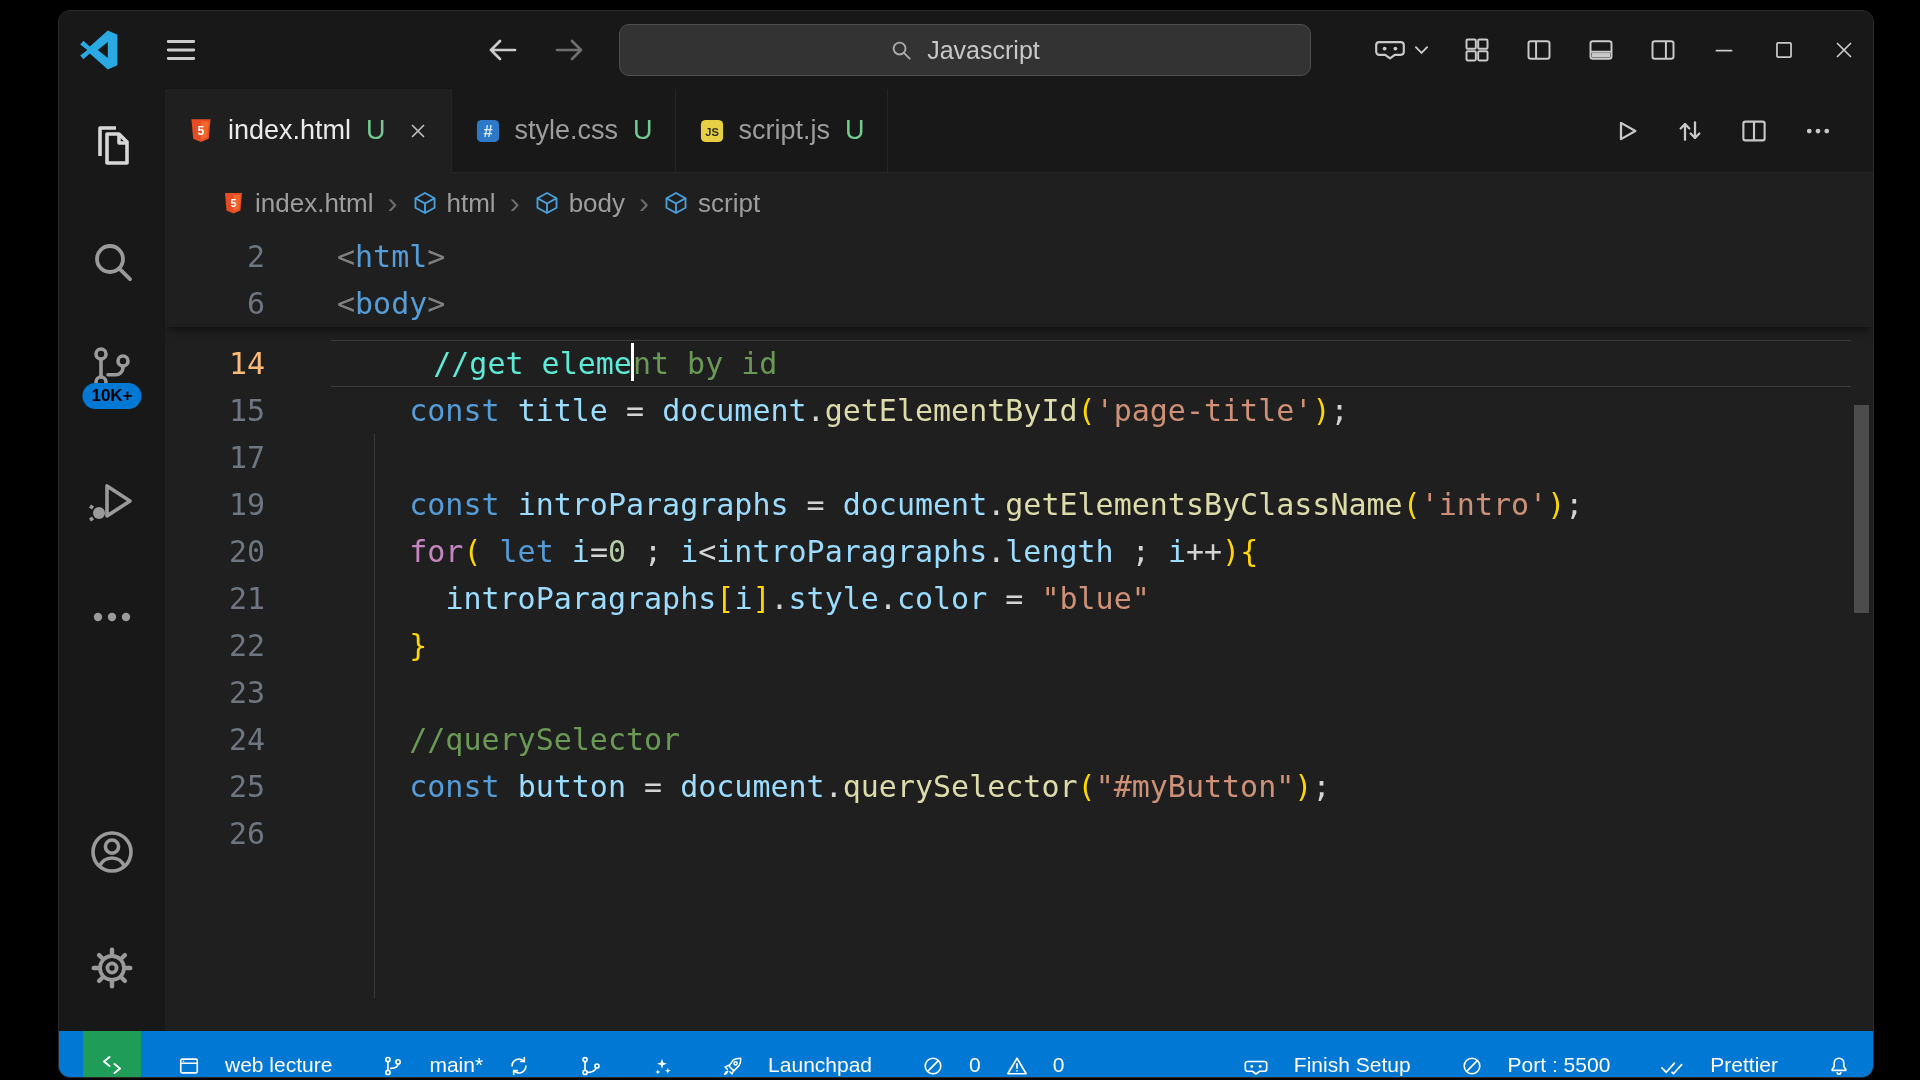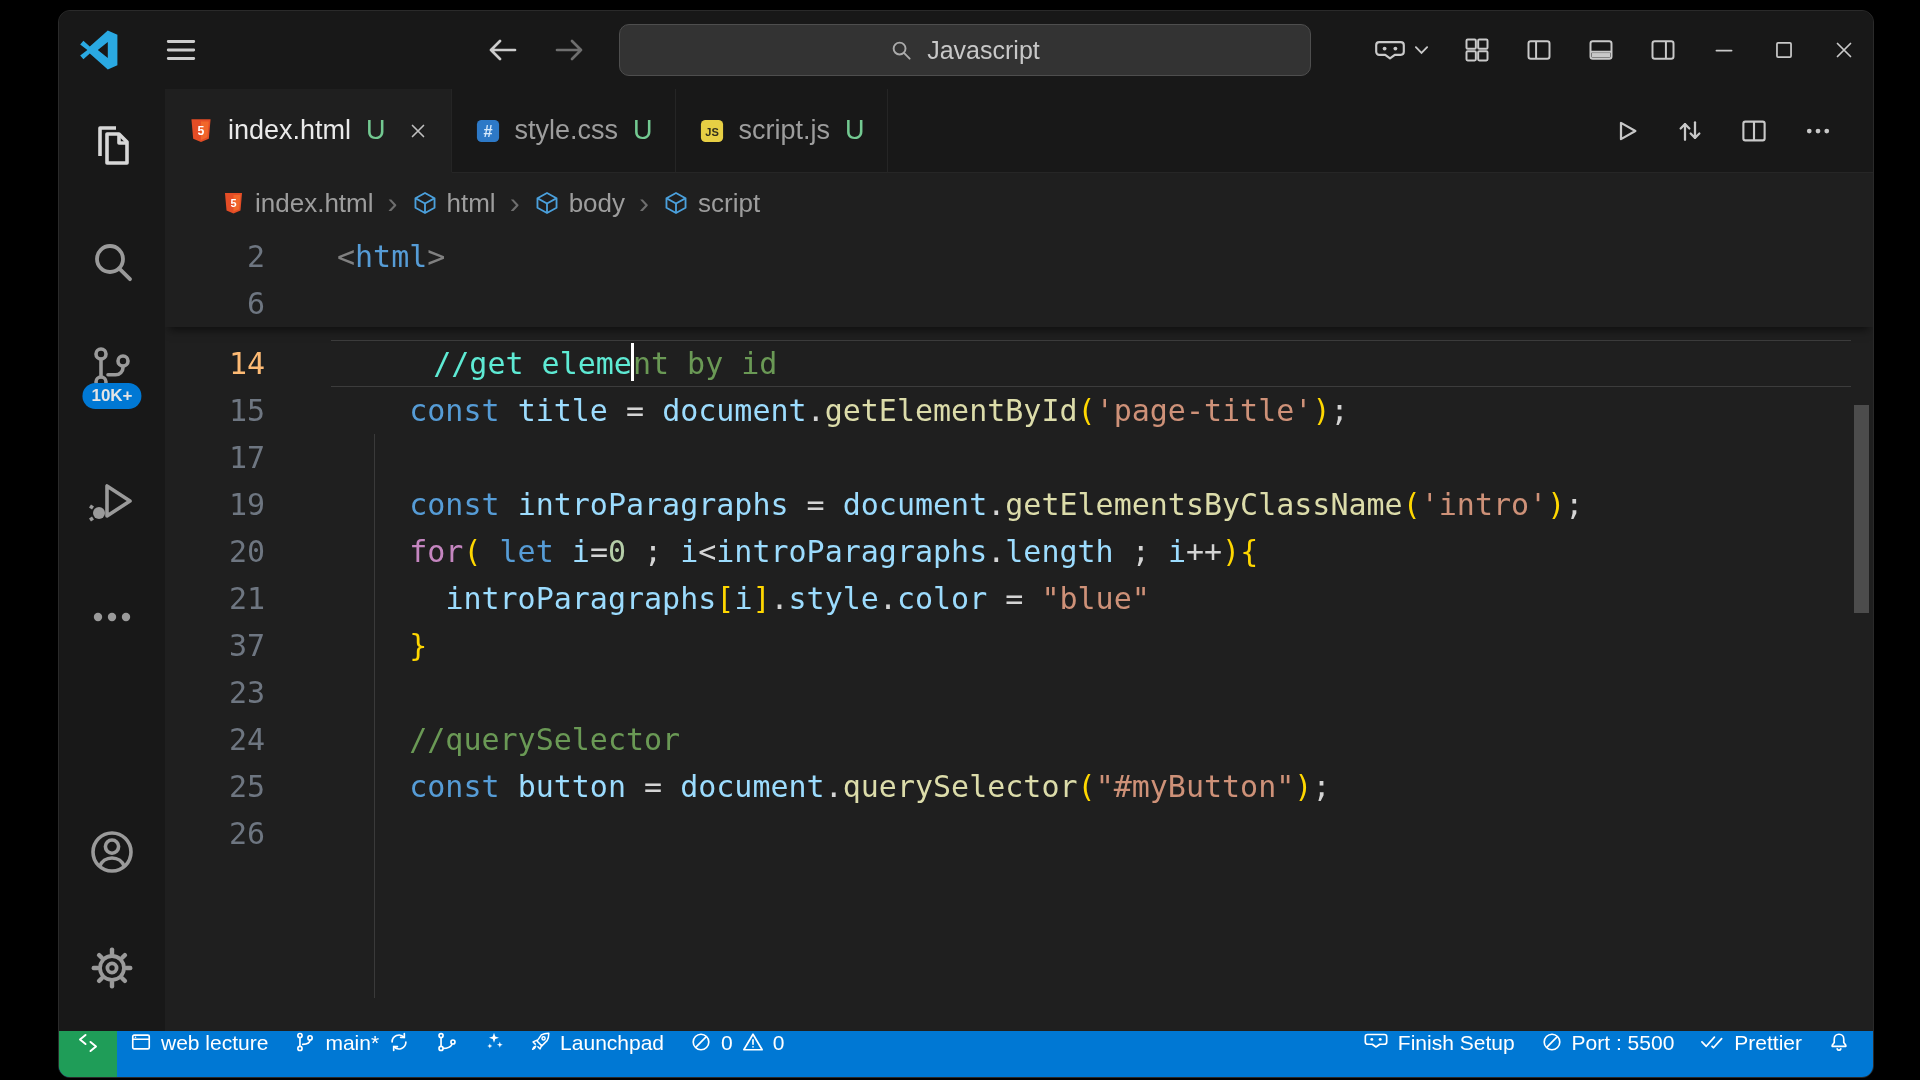--- a/index.html
+++ b/index.html
@@ -22,21 +22,21 @@
     color:#c8c8c8; font-size:25px; }
   .tb-right { position:absolute; right:16px; top:0; height:100%; display:flex; align-items:center; gap:34px; color:#c9c9c9; }
   .tb-ico { display:flex; align-items:center; justify-content:center; }
   .copilot-wrap { display:flex; align-items:center; gap:7px; }
 
   
   .main { flex:1; display:flex; min-height:0; }
   .activitybar { width:106px; background:#181818; position:relative; flex:none; }
   .act-ico { position:absolute; left:50%; transform:translateX(-50%); color:#9a9a9a; display:flex; }
   .act-badge { position:absolute; left:50%; transform:translateX(-50%); top:294px; background:#0078d4;
-    color:#e5e5e5; font-size:17px; font-weight:bold; padding:3px 9px; border-radius:14px; white-space:nowrap; }
+    color:#000000; font-size:17px; font-weight:bold; padding:3px 9px; border-radius:14px; white-space:nowrap; }
 
   .editor-col { flex:1; display:flex; flex-direction:column; min-width:0; }
 
   
   .tabbar { height:84px; background:#181818; display:flex; align-items:stretch; flex:none; }
   .tab { display:flex; align-items:center; gap:13px; padding:0 22px; background:#181818;
     border-right:1px solid #252525; border-bottom:1px solid #262626; color:#9d9d9d; font-size:27px; cursor:default; }
   .tab.active { background:#1f1f1f; color:#eaeaea; border-bottom-color:#1f1f1f; }
   .tab-git { color:#73c991; margin-left:2px; }
   .tab-close { display:flex; margin-left:8px; color:#c0c0c0; }
@@ -63,21 +63,21 @@
   .code-row.cur::after { content:''; position:absolute; left:166px; right:22px; top:0; bottom:0;
     border-top:1px solid #3c3c3c; border-bottom:1px solid #3c3c3c; pointer-events:none; }
   .caret { display:inline-block; width:3px; height:38px; background:#fff; vertical-align:-7px; margin:0 -1px; }
   .indent-guide { position:absolute; left:209px; top:94px; height:564px; width:1px; background:#3a3a3a; }
   .scrollbar { position:absolute; right:4px; top:0; bottom:0; width:15px; }
   .scroll-thumb { position:absolute; right:0; top:172px; height:208px; width:15px; background:rgba(121,121,121,.5); }
 
   
   .statusbar { height:46px; background:#0078d4; display:flex; align-items:stretch; color:#fff;
     font-size:21px; flex:none; }
-  .sb-item { display:flex; align-items:flex-start; gap:9px; padding:0 13px; white-space:nowrap; }
+  .sb-item { display:flex; align-items:flex-end; gap:25px; padding:0 13px; white-space:nowrap;margin-left:24px; }
   .sb-remote { background:#1f9d58; padding:0 17px; }
   .sb-right { margin-left:auto; display:flex; align-items:stretch; padding-right:10px; }
   svg { display:block; }
 </style>
 </head>
 <body>
 
 <div class="window">
 
   <div class="titlebar">
@@ -357,20 +357,21 @@
       <div class="editor-body">
         <div class="sticky" id="sticky-lines">
             <div class="code-row">
               <span class="gutter">2</span>
               <span class="deco"></span>
               <span class="code-content"><span style="color: rgb(128, 128, 128);">&lt;</span><span style="color: rgb(86, 156, 214);">html</span><span style="color: rgb(128, 128, 128);">&gt;</span></span>
             </div>
             <div class="code-row">
               <span class="gutter">6</span>
               <span class="deco"></span>
+              <span class="code-content"><span style="color: rgb(128, 128, 128);">&lt;</span><span style="color: rgb(86, 156, 214);">body</span><span style="color: rgb(128, 128, 128);">&gt;</span></span>
             </div>
           </div>
         <div class="code-lines" id="code-lines">
           <div class="indent-guide"></div>
             <div class="code-row cur">
               <span class="gutter">14</span>
               <span class="deco"></span>
               <span class="code-content"><span style="color: rgb(212, 212, 212);">    </span><span style="color: #5eead4; margin-left: 24px;">//get eleme</span><span class="caret"></span><span style="color: rgb(106, 153, 85);">nt by id</span></span>
             </div>
             <div class="code-row">
@@ -392,21 +393,21 @@
               <span class="gutter">20</span>
               <span class="deco"></span>
               <span class="code-content"><span style="color: rgb(212, 212, 212);">    </span><span style="color: rgb(197, 134, 192);">for</span><span style="color: rgb(255, 215, 0);">(</span><span style="color: rgb(212, 212, 212);"> </span><span style="color: rgb(86, 156, 214);">let</span><span style="color: rgb(212, 212, 212);"> </span><span style="color: rgb(156, 220, 254);">i</span><span style="color: rgb(212, 212, 212);">=</span><span style="color: rgb(181, 206, 168);">0</span><span style="color: rgb(212, 212, 212);"> ; </span><span style="color: rgb(156, 220, 254);">i</span><span style="color: rgb(212, 212, 212);">&lt;</span><span style="color: rgb(156, 220, 254);">introParagraphs</span><span style="color: rgb(212, 212, 212);">.</span><span style="color: rgb(156, 220, 254);">length</span><span style="color: rgb(212, 212, 212);"> ; </span><span style="color: rgb(156, 220, 254);">i</span><span style="color: rgb(212, 212, 212);">++</span><span style="color: rgb(255, 215, 0);">)</span><span style="color: rgb(255, 215, 0);">{</span></span>
             </div>
             <div class="code-row">
               <span class="gutter">21</span>
               <span class="deco"></span>
               <span class="code-content"><span style="color: rgb(212, 212, 212);">      </span><span style="color: rgb(156, 220, 254);">introParagraphs</span><span style="color: rgb(255, 215, 0);">[</span><span style="color: rgb(156, 220, 254);">i</span><span style="color: rgb(255, 215, 0);">]</span><span style="color: rgb(212, 212, 212);">.</span><span style="color: rgb(156, 220, 254);">style</span><span style="color: rgb(212, 212, 212);">.</span><span style="color: rgb(156, 220, 254);">color</span><span style="color: rgb(212, 212, 212);"> = </span><span style="color: rgb(206, 145, 120);">"blue"</span></span>
             </div>
             <div class="code-row">
-              <span class="gutter">37</span>
+              <span class="gutter">22</span>
               <span class="deco"></span>
               <span class="code-content"><span style="color: rgb(212, 212, 212);">    </span><span style="color: rgb(255, 215, 0);">}</span></span>
             </div>
             <div class="code-row">
               <span class="gutter">23</span>
               <span class="deco"></span>
               <span class="code-content"></span>
             </div>
             <div class="code-row">
               <span class="gutter">24</span>

